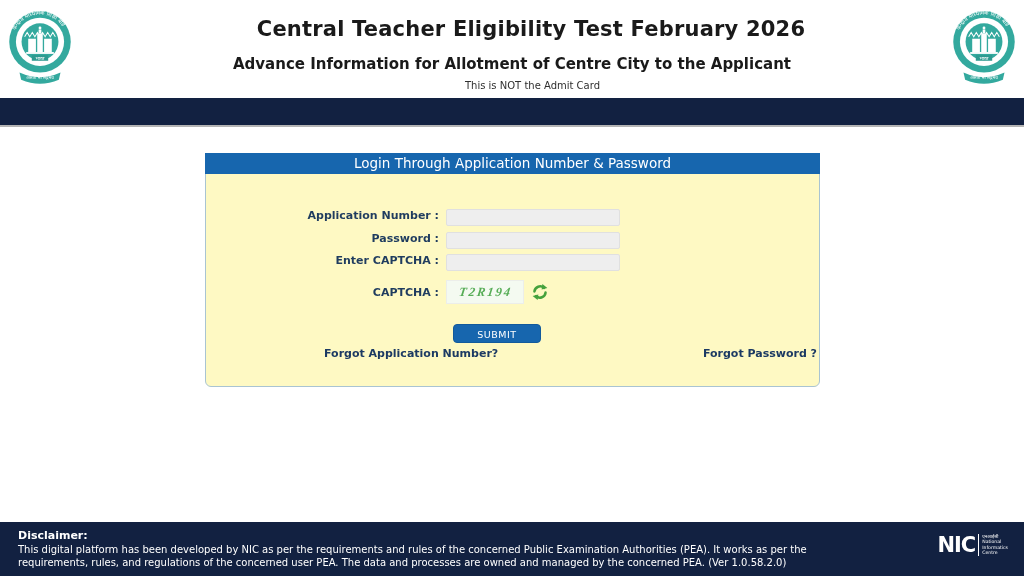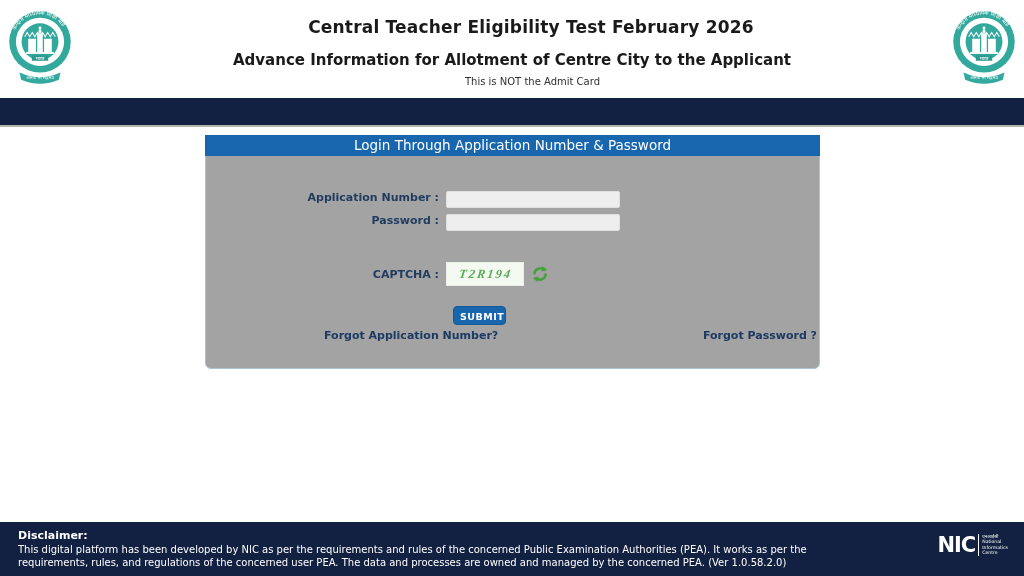--- a/index.html
+++ b/index.html
@@ -7,29 +7,29 @@
     width:1024px;height:576px;position:relative;overflow:hidden;
     background:#ffffff;font-family:"DejaVu Sans","Liberation Sans",sans-serif;
     -webkit-font-smoothing:antialiased;
   }
   
   .header{position:absolute;top:0;left:0;width:1024px;height:98px;background:#ffffff;}
   .logo{position:absolute;top:9px;width:66px;height:82px;}
   .logo.left{left:7px;}
   .logo.right{right:7px;}
   .header-text{position:absolute;left:0;top:0;width:1024px;text-align:center;}
-  .h-title{margin-top:17px;font-size:17px;font-weight:700;color:#1a1a1a;letter-spacing:.2px;padding-left:38px;}
+  .h-title{margin-top:17px;font-size:21px;font-weight:700;color:#1a1a1a;letter-spacing:.2px;padding-left:38px;}
   .h-subtitle{margin-top:14px;font-size:15px;font-weight:700;color:#1a1a1a;}
   .h-note{margin-top:7px;font-size:10px;font-weight:400;color:#2f2f2f;padding-left:41px;}
   
   .topbar{position:absolute;top:98px;left:0;width:1024px;height:27px;background:#122141;border-bottom:2px solid #b4b4b4;}
   
   .panel{
-    position:absolute;left:205px;top:135px;width:613px;height:232px;
-    background:#a3a3a3;border:1px solid #a9c4d2;border-radius:0 0 6px 6px;
+    position:absolute;left:205px;top:153px;width:613px;height:232px;
+    background:#fef9c3;border:1px solid #a9c4d2;border-radius:0 0 6px 6px;
   }
   .panel-titlebar{
     position:absolute;left:-1px;top:-1px;width:615px;height:21px;background:#1766ae;
     color:#ffffff;font-size:13.5px;text-align:center;line-height:21px;font-weight:500;
   }
   .row{position:absolute;left:0;width:613px;display:flex;}
   .row .lbl{
     width:240px;text-align:right;font-size:11px;font-weight:700;color:#1f3c5f;
     padding-right:7px;box-sizing:border-box;
   }
@@ -44,22 +44,22 @@
   .captcha-box{
     width:76px;height:22px;background:#f4faf1;border:1px solid #eceeea;
     display:flex;align-items:center;justify-content:center;
   }
   .captcha-code{
     font-family:"Liberation Serif","DejaVu Serif",serif;font-style:italic;font-weight:700;
     font-size:12.5px;color:#57ad57;letter-spacing:2px;transform:skewX(-8deg);
   }
   .refresh{width:18px;height:18px;margin-left:7px;cursor:pointer;}
   .submit-btn{
-    position:absolute;left:247px;top:170px;width:53px;height:19px;background:#1766ae;
-    border:1px solid #125a9c;border-radius:4px;color:#ffffff;font-size:9.5px;font-weight:700;
+    position:absolute;left:247px;top:170px;width:88px;height:19px;background:#1766ae;
+    border:1px solid #125a9c;border-radius:4px;color:#ffffff;font-size:9.5px;font-weight:400;
     letter-spacing:.5px;text-align:center;line-height:17px;cursor:pointer;
     font-family:"DejaVu Sans","Liberation Sans",sans-serif;
   }
   .forgot-row{position:absolute;left:0;top:193px;width:613px;height:16px;}
   .forgot-app{position:absolute;left:118px;font-size:11px;font-weight:700;color:#1c3a63;cursor:pointer;}
   .forgot-pwd{position:absolute;right:2px;font-size:11px;font-weight:700;color:#1c3a63;cursor:pointer;}
   
   .footer{position:absolute;left:0;top:522px;width:1024px;height:54px;background:#122141;color:#ffffff;}
   .disc-head{position:absolute;left:18px;top:7px;font-size:11px;font-weight:700;}
   .disc-text{position:absolute;left:18px;top:21px;width:818px;font-size:10px;line-height:13px;font-weight:400;}
@@ -134,20 +134,24 @@
   <div class="row row-app">
     <div class="lbl">Application Number :</div>
     <input type="text" value="" style="">
   </div>
 
   <div class="row row-pwd">
     <div class="lbl">Password :</div>
     <input type="password" value="" style="">
   </div>
 
+  <div class="row row-cap">
+    <div class="lbl">Enter CAPTCHA :</div>
+    <input type="text" value="" style="">
+  </div>
 
   <div class="row row-img">
     <div class="lbl">CAPTCHA :</div>
     <div class="captcha-box">
       <span class="captcha-code">T2R194</span>
     </div>
     <svg class="refresh" viewBox="0 0 24 24">
       <path d="M4.6 11.2a7.6 7.6 0 0 1 12.6-4.8" fill="none" stroke="#45a13c" stroke-width="3.4" stroke-linecap="round"></path>
       <polygon points="15.2,1.2 21.8,6.6 14.2,8.6" fill="#45a13c"></polygon>
       <path d="M19.4 12.8a7.6 7.6 0 0 1-12.6 4.8" fill="none" stroke="#45a13c" stroke-width="3.4" stroke-linecap="round"></path>

